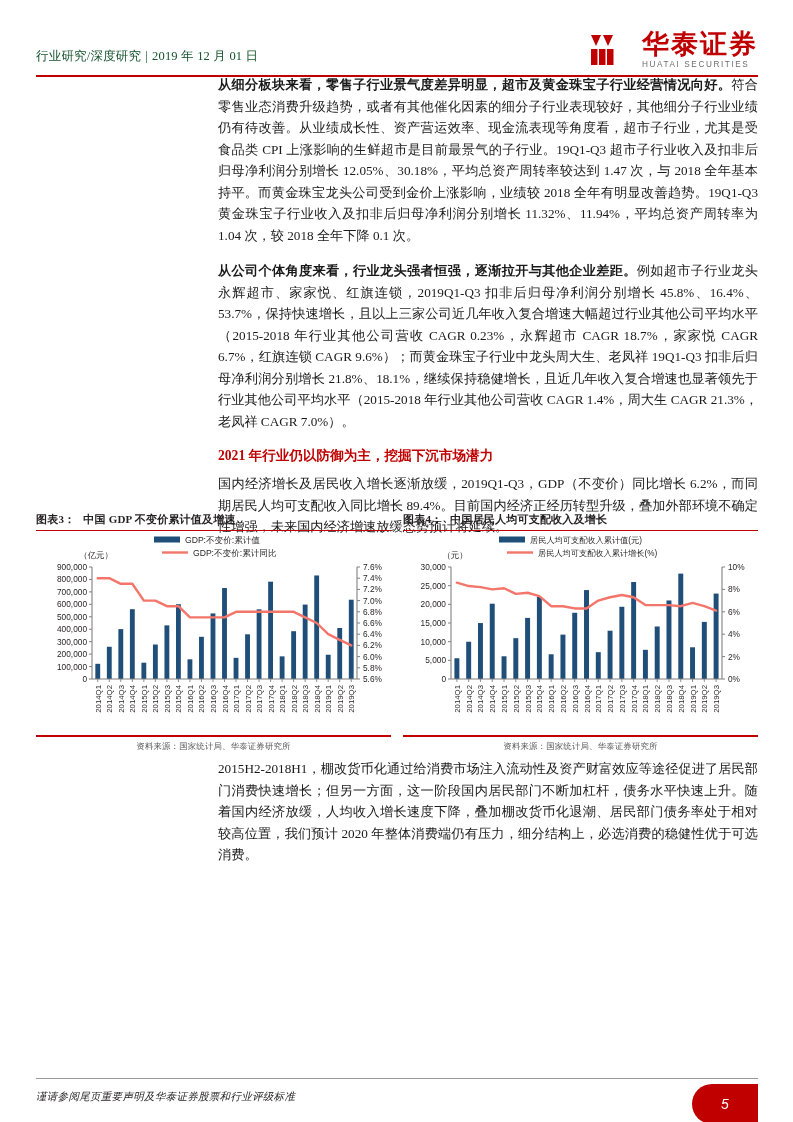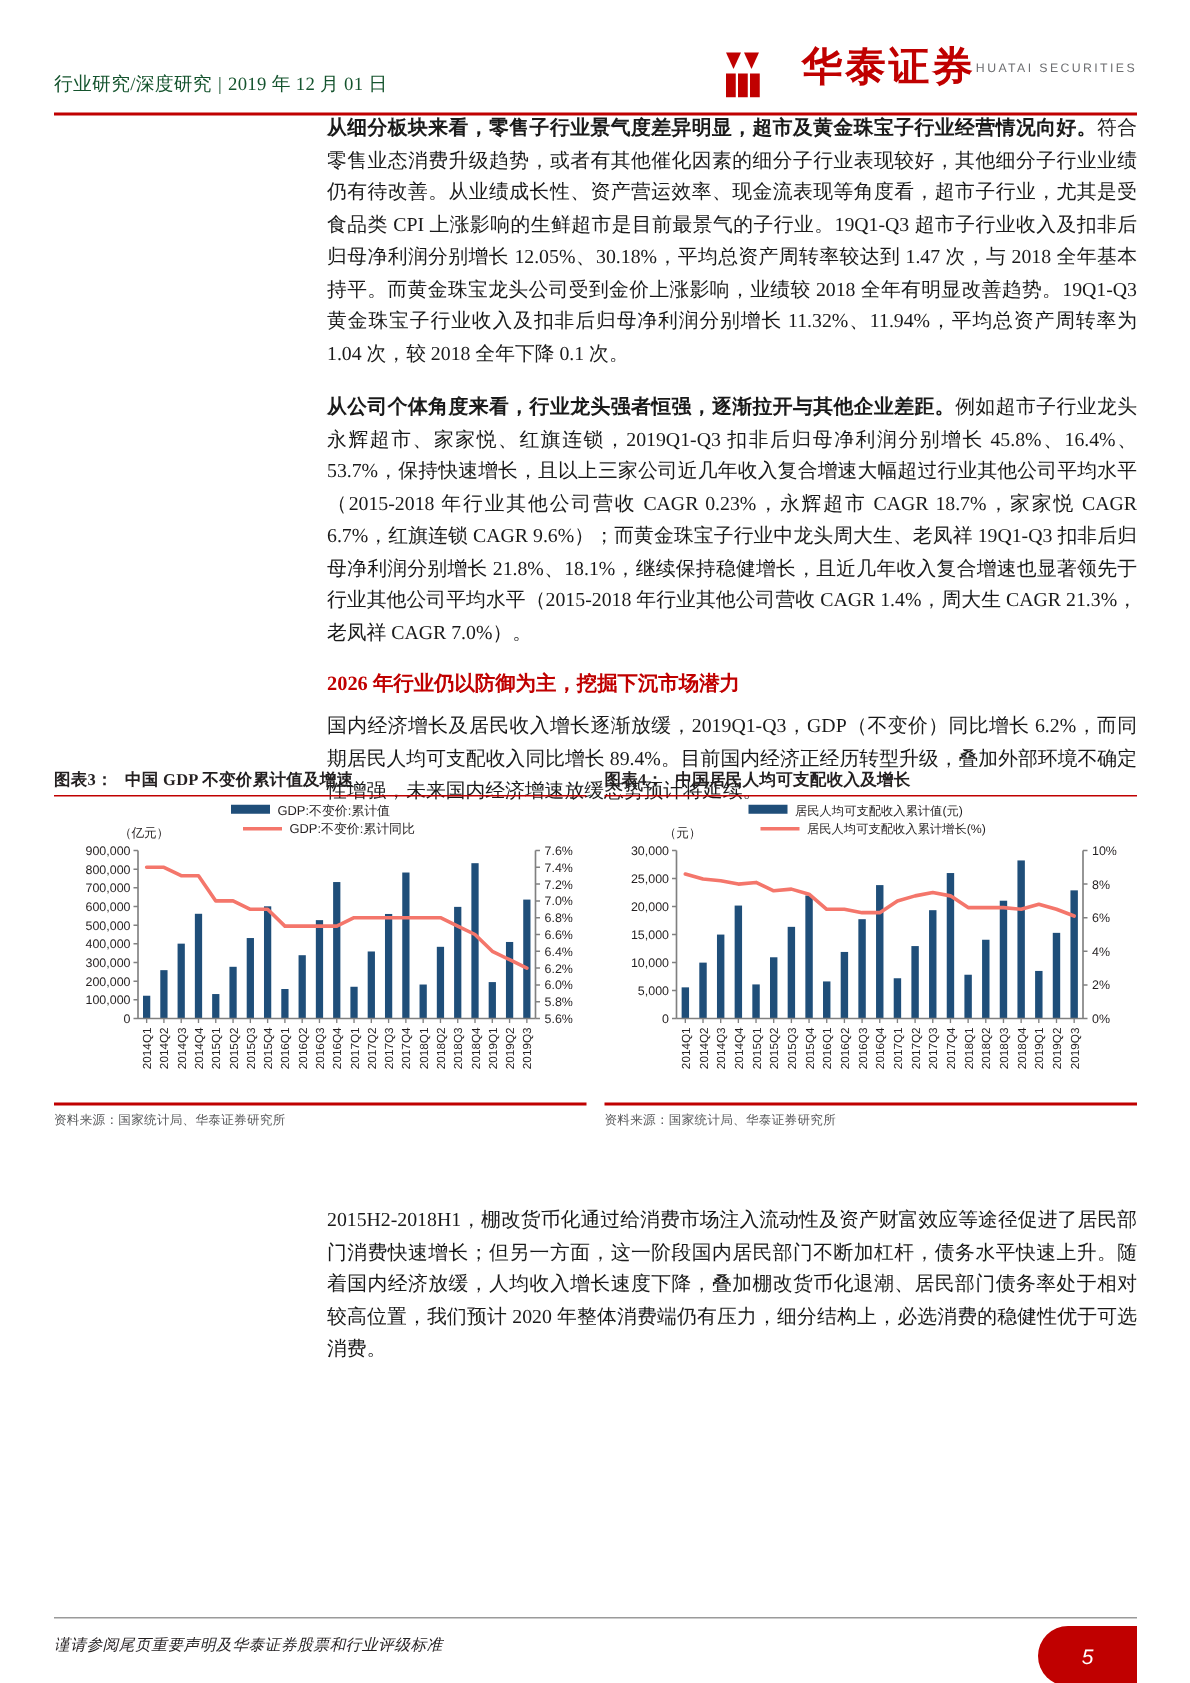--- a/index.html
+++ b/index.html
@@ -41,21 +41,21 @@
     display: flex;
     align-items: flex-start;
     gap: 7px;
   }
   .logo-mark {
     width: 44px; height: 33px;
     position: relative;
     margin-top: 2px;
   }
   .logo-mark svg { display:block; }
-  .logo-text-block { display: flex; flex-direction: row; align-items: center; }
+  .logo-text-block { display: flex; flex-direction: column; }
   .logo-cn {
     font-family: "Liberation Serif", serif;
     font-size: 27px;
     font-weight: bold;
     color: #c00000;
     letter-spacing: 2px;
     line-height: 1.05;
   }
   .logo-en {
     font-family: "Liberation Sans", sans-serif;
@@ -119,26 +119,27 @@
   .chart-box {
     position: relative;
     width: 355px; height: 200px;
   }
   .chart-svg { display: block; }
   .fig-source {
     font-size: 8.4px;
     color: #58595b;
     letter-spacing: 0.2px;
     white-space: nowrap;
+    text-align: center;
   }
 
   
   .content-bottom {
     position: absolute;
-    left: 218px; top: 802px; width: 540px;
+    left: 218px; top: 758px; width: 540px;
   }
 
   
   .footer {
     position: absolute;
     left: 36px; top: 1078px; width: 722px; height: 44px; font-style: italic;
   }
   .footer-rule {
     position: absolute;
     left: 0; top: 0; width: 722px; height: 1px;
@@ -189,21 +190,21 @@
       <div class="logo-en">HUATAI SECURITIES</div>
     </div>
   </div>
 </div>
 
 <div class="content">
   <p class="para"><span class="lead">从细分板块来看，零售子行业景气度差异明显，超市及黄金珠宝子行业经营情况向好。</span><span>符合零售业态消费升级趋势，或者有其他催化因素的细分子行业表现较好，其他细分子行业业绩仍有待改善。从业绩成长性、资产营运效率、现金流表现等角度看，超市子行业，尤其是受食品类 CPI 上涨影响的生鲜超市是目前最景气的子行业。19Q1-Q3 超市子行业收入及扣非后归母净利润分别增长 12.05%、30.18%，平均总资产周转率较达到 1.47 次，与 2018 全年基本持平。而黄金珠宝龙头公司受到金价上涨影响，业绩较 2018 全年有明显改善趋势。19Q1-Q3 黄金珠宝子行业收入及扣非后归母净利润分别增长 11.32%、11.94%，平均总资产周转率为 1.04 次，较 2018 全年下降 0.1 次。</span></p>
 
   <p class="para"><span class="lead">从公司个体角度来看，行业龙头强者恒强，逐渐拉开与其他企业差距。</span><span>例如超市子行业龙头永辉超市、家家悦、红旗连锁，2019Q1-Q3 扣非后归母净利润分别增长 45.8%、16.4%、53.7%，保持快速增长，且以上三家公司近几年收入复合增速大幅超过行业其他公司平均水平（2015-2018 年行业其他公司营收 CAGR 0.23%，永辉超市 CAGR 18.7%，家家悦 CAGR 6.7%，红旗连锁 CAGR 9.6%）；而黄金珠宝子行业中龙头周大生、老凤祥 19Q1-Q3 扣非后归母净利润分别增长 21.8%、18.1%，继续保持稳健增长，且近几年收入复合增速也显著领先于行业其他公司平均水平（2015-2018 年行业其他公司营收 CAGR 1.4%，周大生 CAGR 21.3%，老凤祥 CAGR 7.0%）。</span></p>
 
-  <h3 class="section-head">2026 年行业仍以防御为主，挖掘下沉市场潜力</h3>
+  <h3 class="section-head">2021 年行业仍以防御为主，挖掘下沉市场潜力</h3>
 
   <p class="para">国内经济增长及居民收入增长逐渐放缓，2019Q1-Q3，GDP（不变价）同比增长 6.2%，而同期居民人均可支配收入同比增长 89.4%。目前国内经济正经历转型升级，叠加外部环境不确定性增强，未来国内经济增速放缓态势预计将延续。</p>
 </div>
 
 <div class="figures">
 
   <div class="figure left">
     <div class="fig-title">
       <span class="fig-num">图表3：</span><span>中国 GDP 不变价累计值及增速</span>
     </div>

